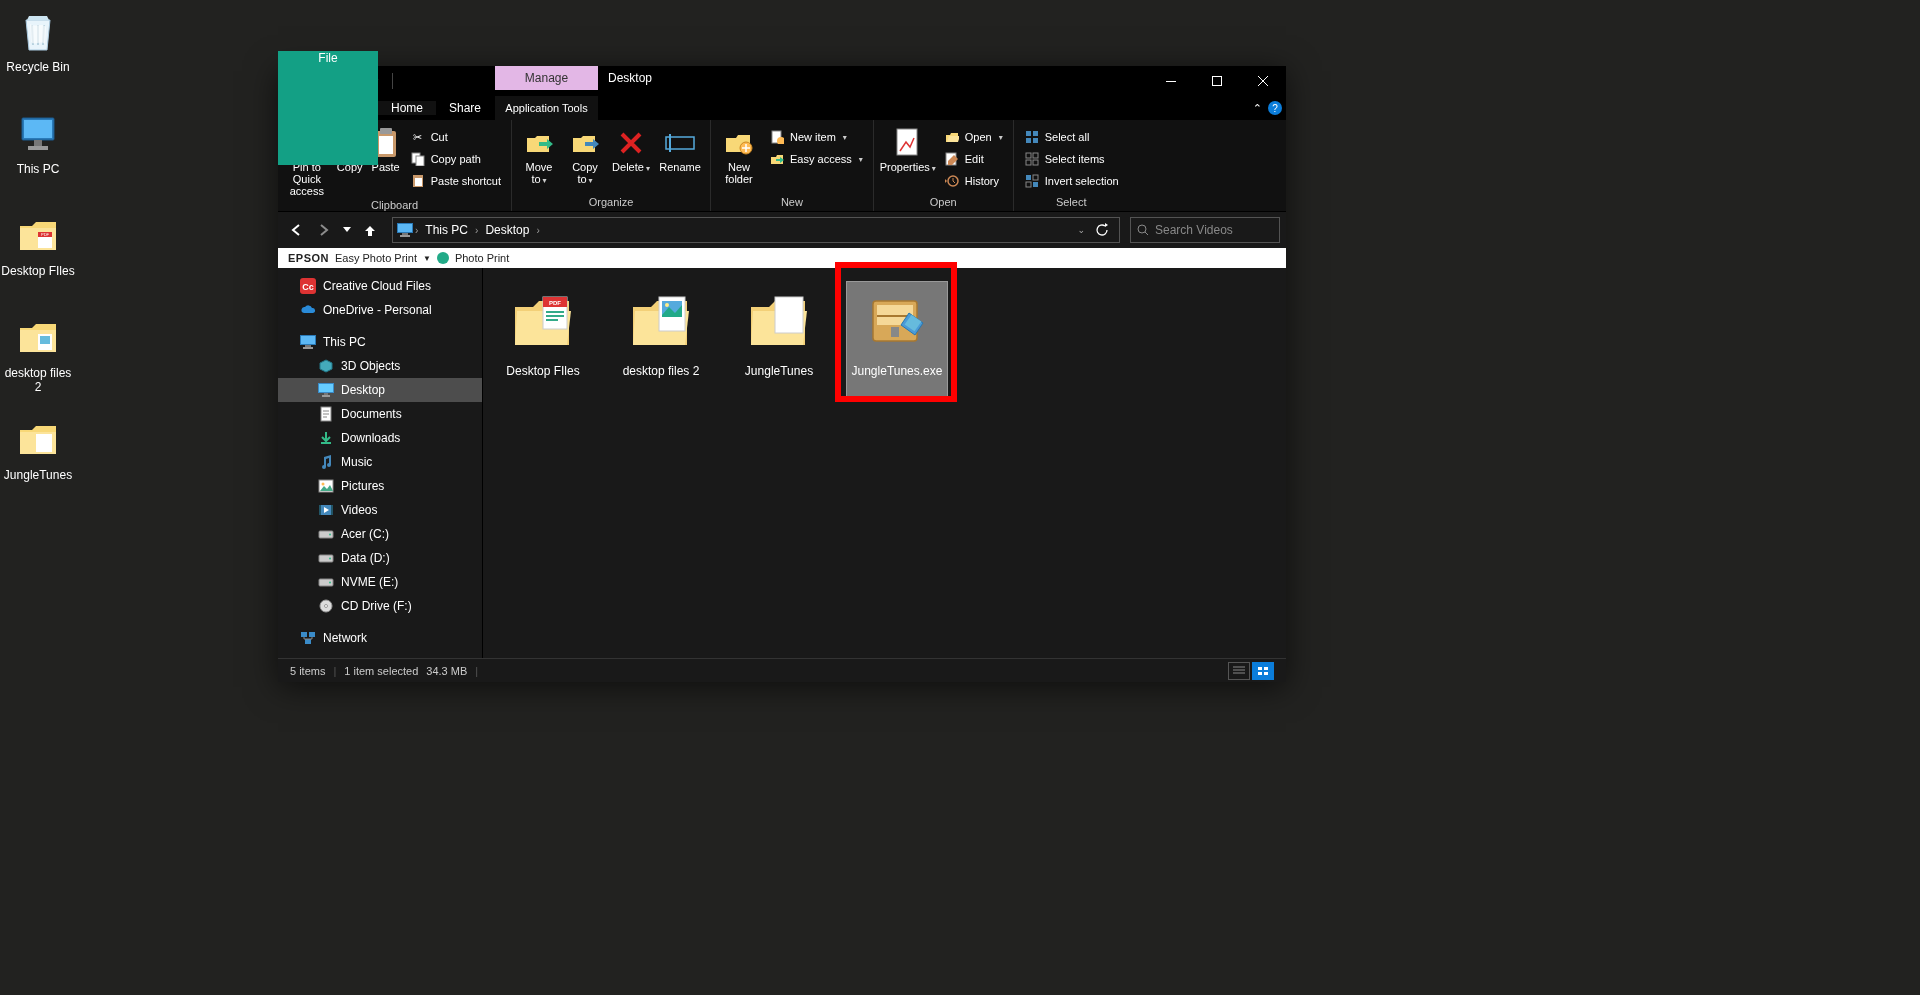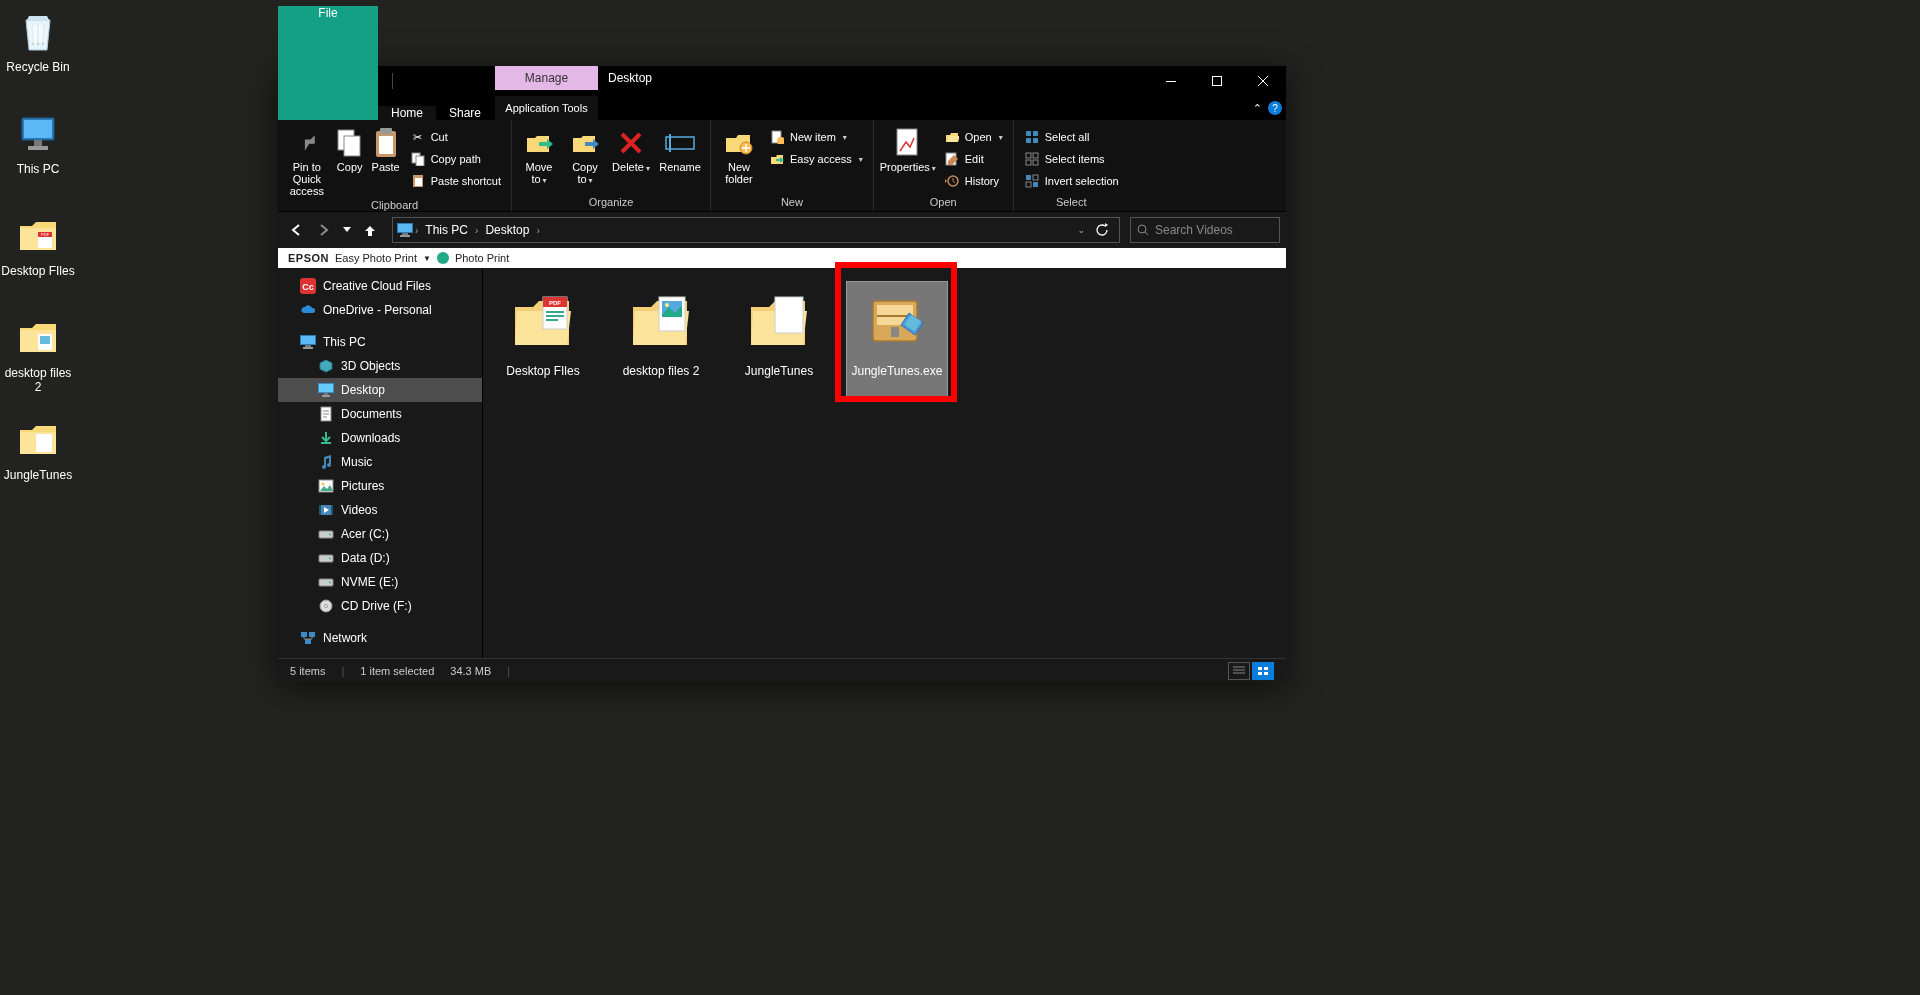--- a/index.html
+++ b/index.html
@@ -18,21 +18,21 @@
 .titlebar{height:30px;background:#000;display:flex;align-items:stretch;color:#fff;font-size:12px;position:relative;}
 .tb-left{display:flex;align-items:center;padding-left:6px;gap:2px;}
 .tb-qa{width:22px;height:22px;display:flex;align-items:center;justify-content:center;}
 .tb-sep{width:1px;height:16px;background:#444;margin:0 3px;}
 .tb-manage{position:absolute;left:217px;top:0;width:103px;height:24px;background:#e3b7e6;color:#333;display:flex;align-items:center;justify-content:center;font-size:12px;}
 .tb-title{position:absolute;left:330px;top:0;height:24px;display:flex;align-items:center;color:#fff;}
 .tb-ctrl{margin-left:auto;display:flex;}
 .tb-btn{width:46px;height:30px;display:flex;align-items:center;justify-content:center;color:#fff;}
 
 
-.tabs{height:24px;background:#000;display:flex;align-items:flex-end;font-size:12px;position:relative;}
+.tabs{height:24px;background:#000;display:flex;align-items:center;font-size:12px;position:relative;}
 .tab{padding:0 13px;display:flex;align-items:center;color:#fff;}
 .tab.file{background:#13a085;color:#fff;padding:0 17px;}
 .tab.active{background:#111;}
 .tab-tools{position:absolute;left:217px;width:103px;background:#111;display:flex;align-items:center;justify-content:center;color:#fff;height:24px;font-size:11px;}
 .tabs-right{position:absolute;right:4px;top:0;height:24px;display:flex;align-items:center;gap:6px;}
 .help-ic{width:14px;height:14px;border-radius:50%;background:#0b7dda;color:#fff;font-size:10px;display:flex;align-items:center;justify-content:center;}
 
 
 .ribbon{height:92px;background:#111;display:flex;color:#fff;font-size:11px;border-bottom:1px solid #000;}
 .rgroup{display:flex;flex-direction:column;border-right:1px solid #2b2b2b;padding:2px 6px 0;}
@@ -76,21 +76,21 @@
 .file{width:100px;height:114px;display:flex;flex-direction:column;align-items:center;cursor:pointer;padding-top:4px;}
 .file .fic{width:88px;height:74px;display:flex;align-items:center;justify-content:center;margin-bottom:4px;}
 .file .flbl{font-size:12px;color:#fff;text-align:center;line-height:14px;}
 .file.sel{background:#777;outline:1px solid #999;}
 .file.sel .fic{background:#777;}
 
 
 .highlight{position:absolute;border:6px solid #f00;pointer-events:none;}
 
 
-.status{height:24px;background:#191919;border-top:1px solid #333;color:#ccc;font-size:11px;display:flex;align-items:center;padding:0 12px;gap:16px;}
+.status{height:24px;background:#191919;border-top:1px solid #333;color:#ccc;font-size:11px;display:flex;align-items:center;padding:0 12px;gap:8px;}
 .status .sdiv{color:#555;}
 .status-right{margin-left:auto;display:flex;gap:2px;}
 .view-btn{width:22px;height:18px;border:1px solid #555;display:flex;align-items:center;justify-content:center;}
 .view-btn.active{background:#0b7dda;border-color:#0b7dda;}
 
 
 svg{display:block}
 </style>
 </head>
 <body>

